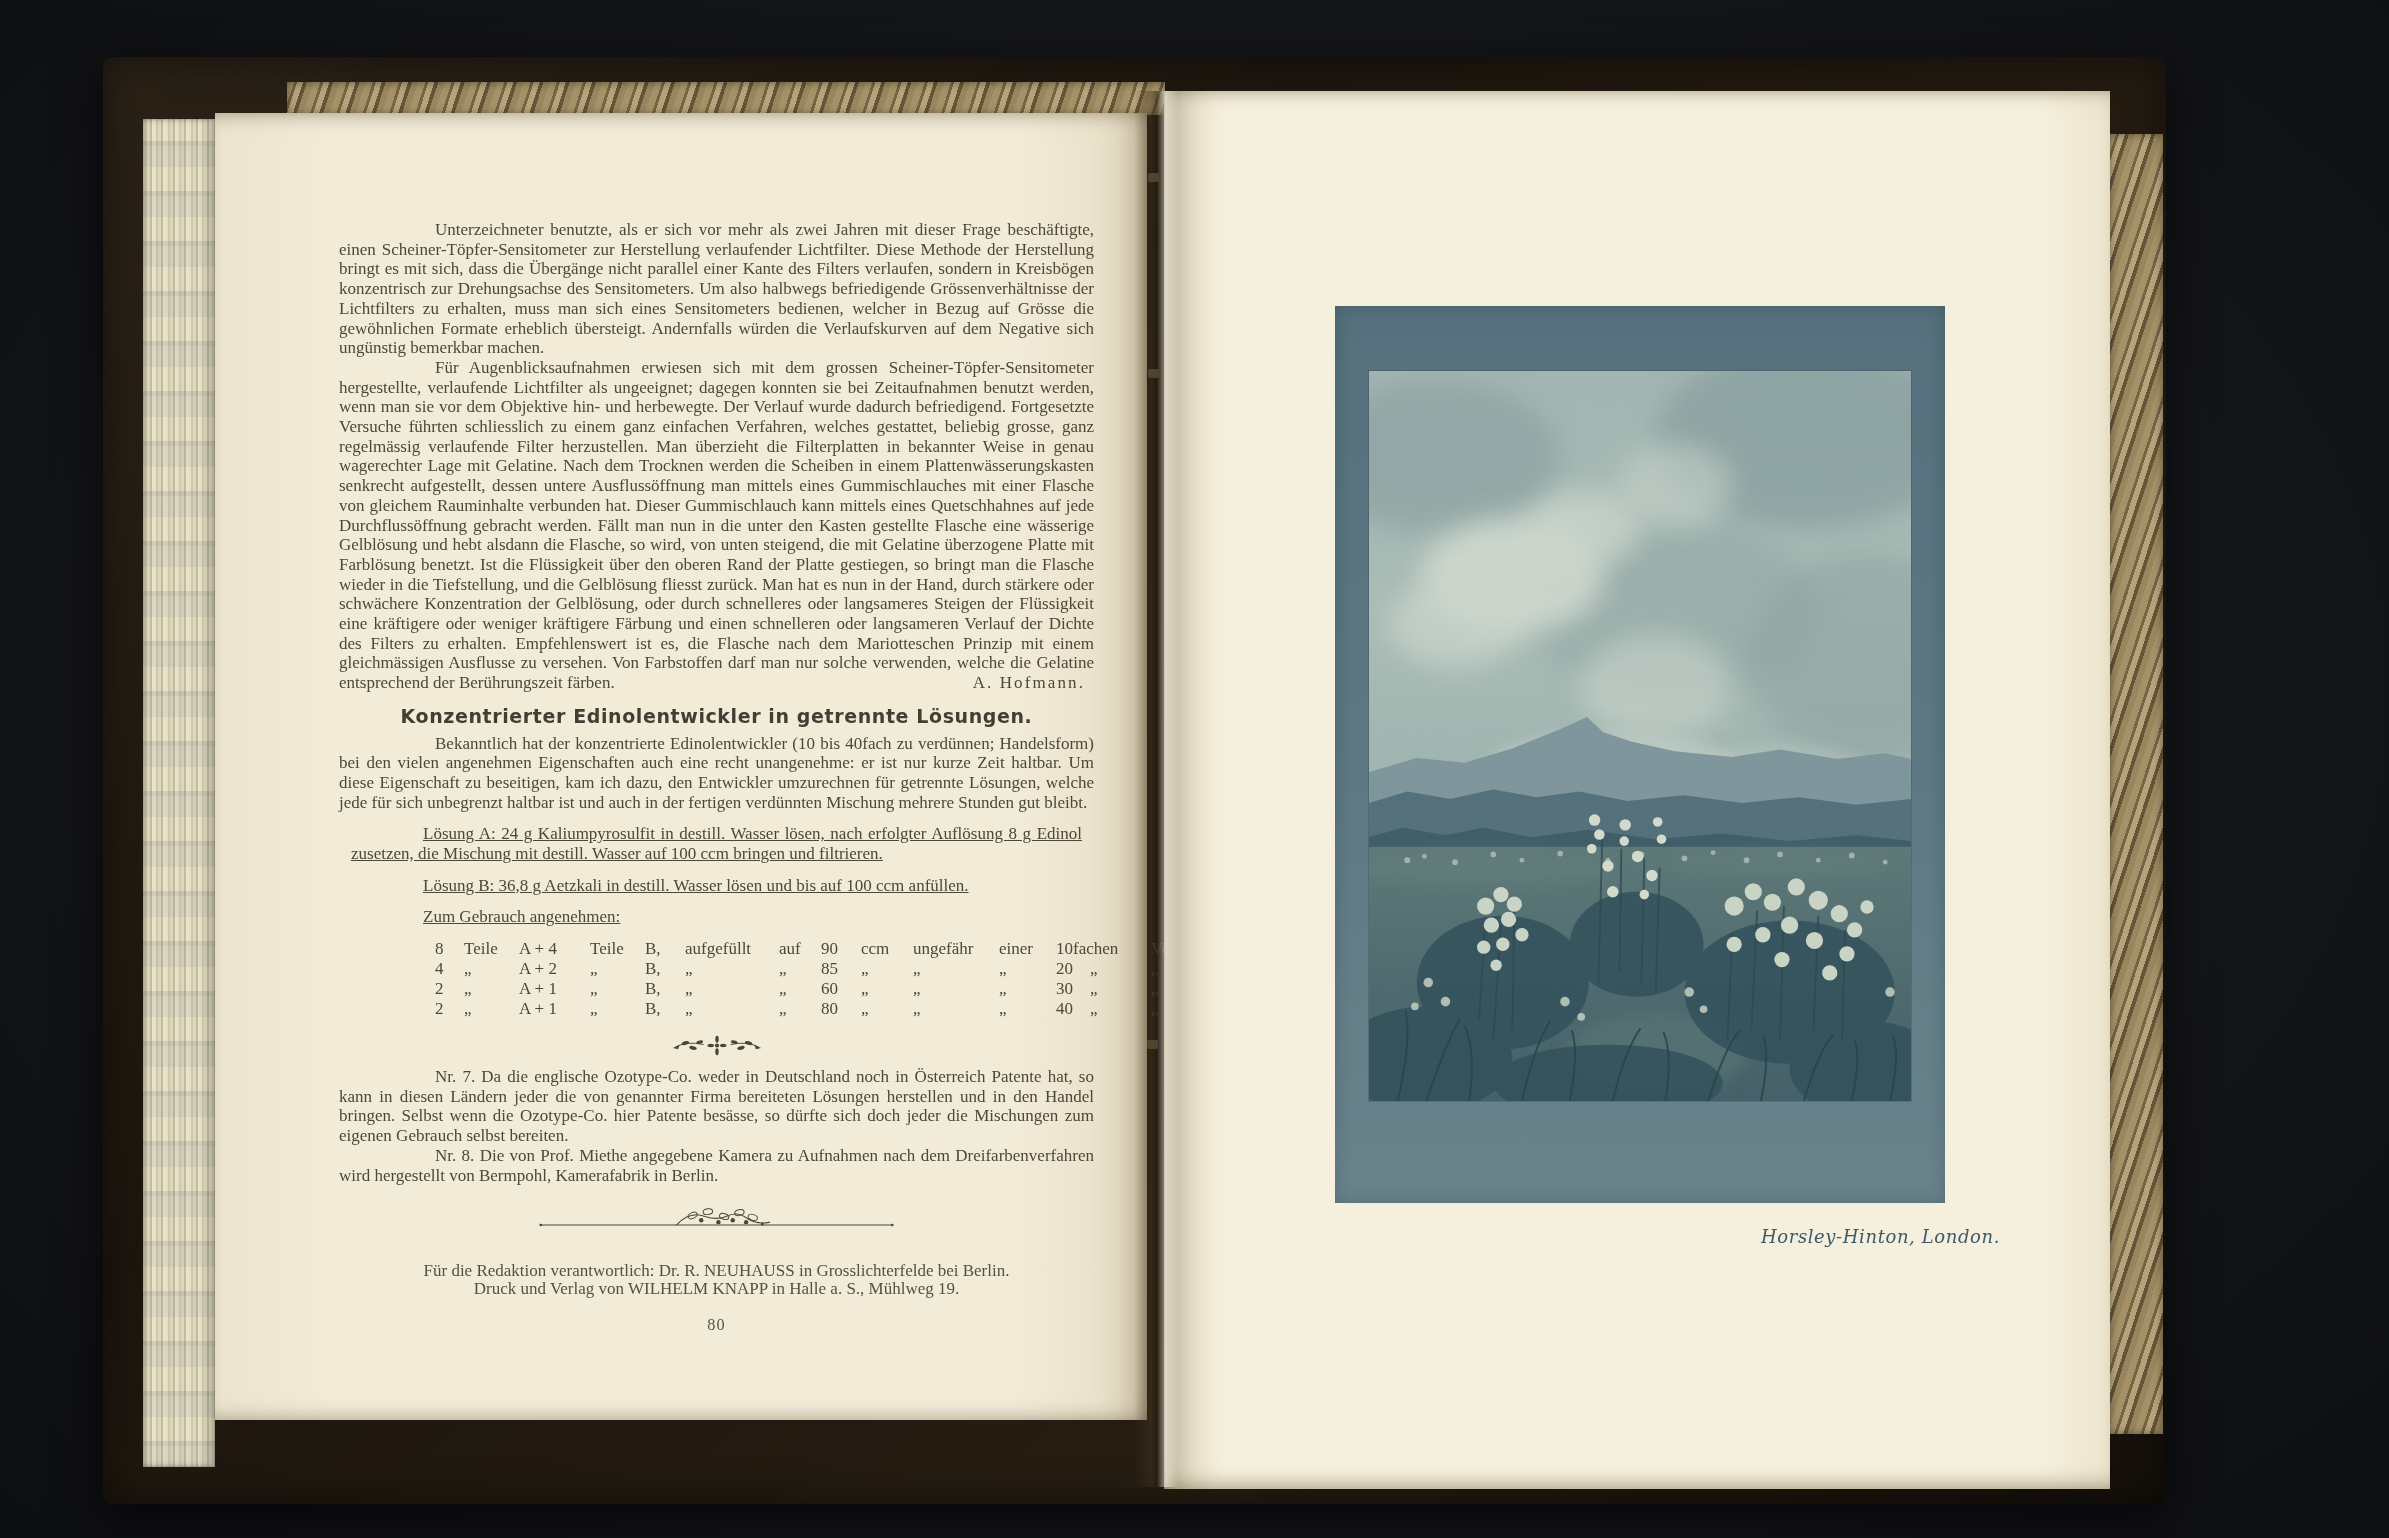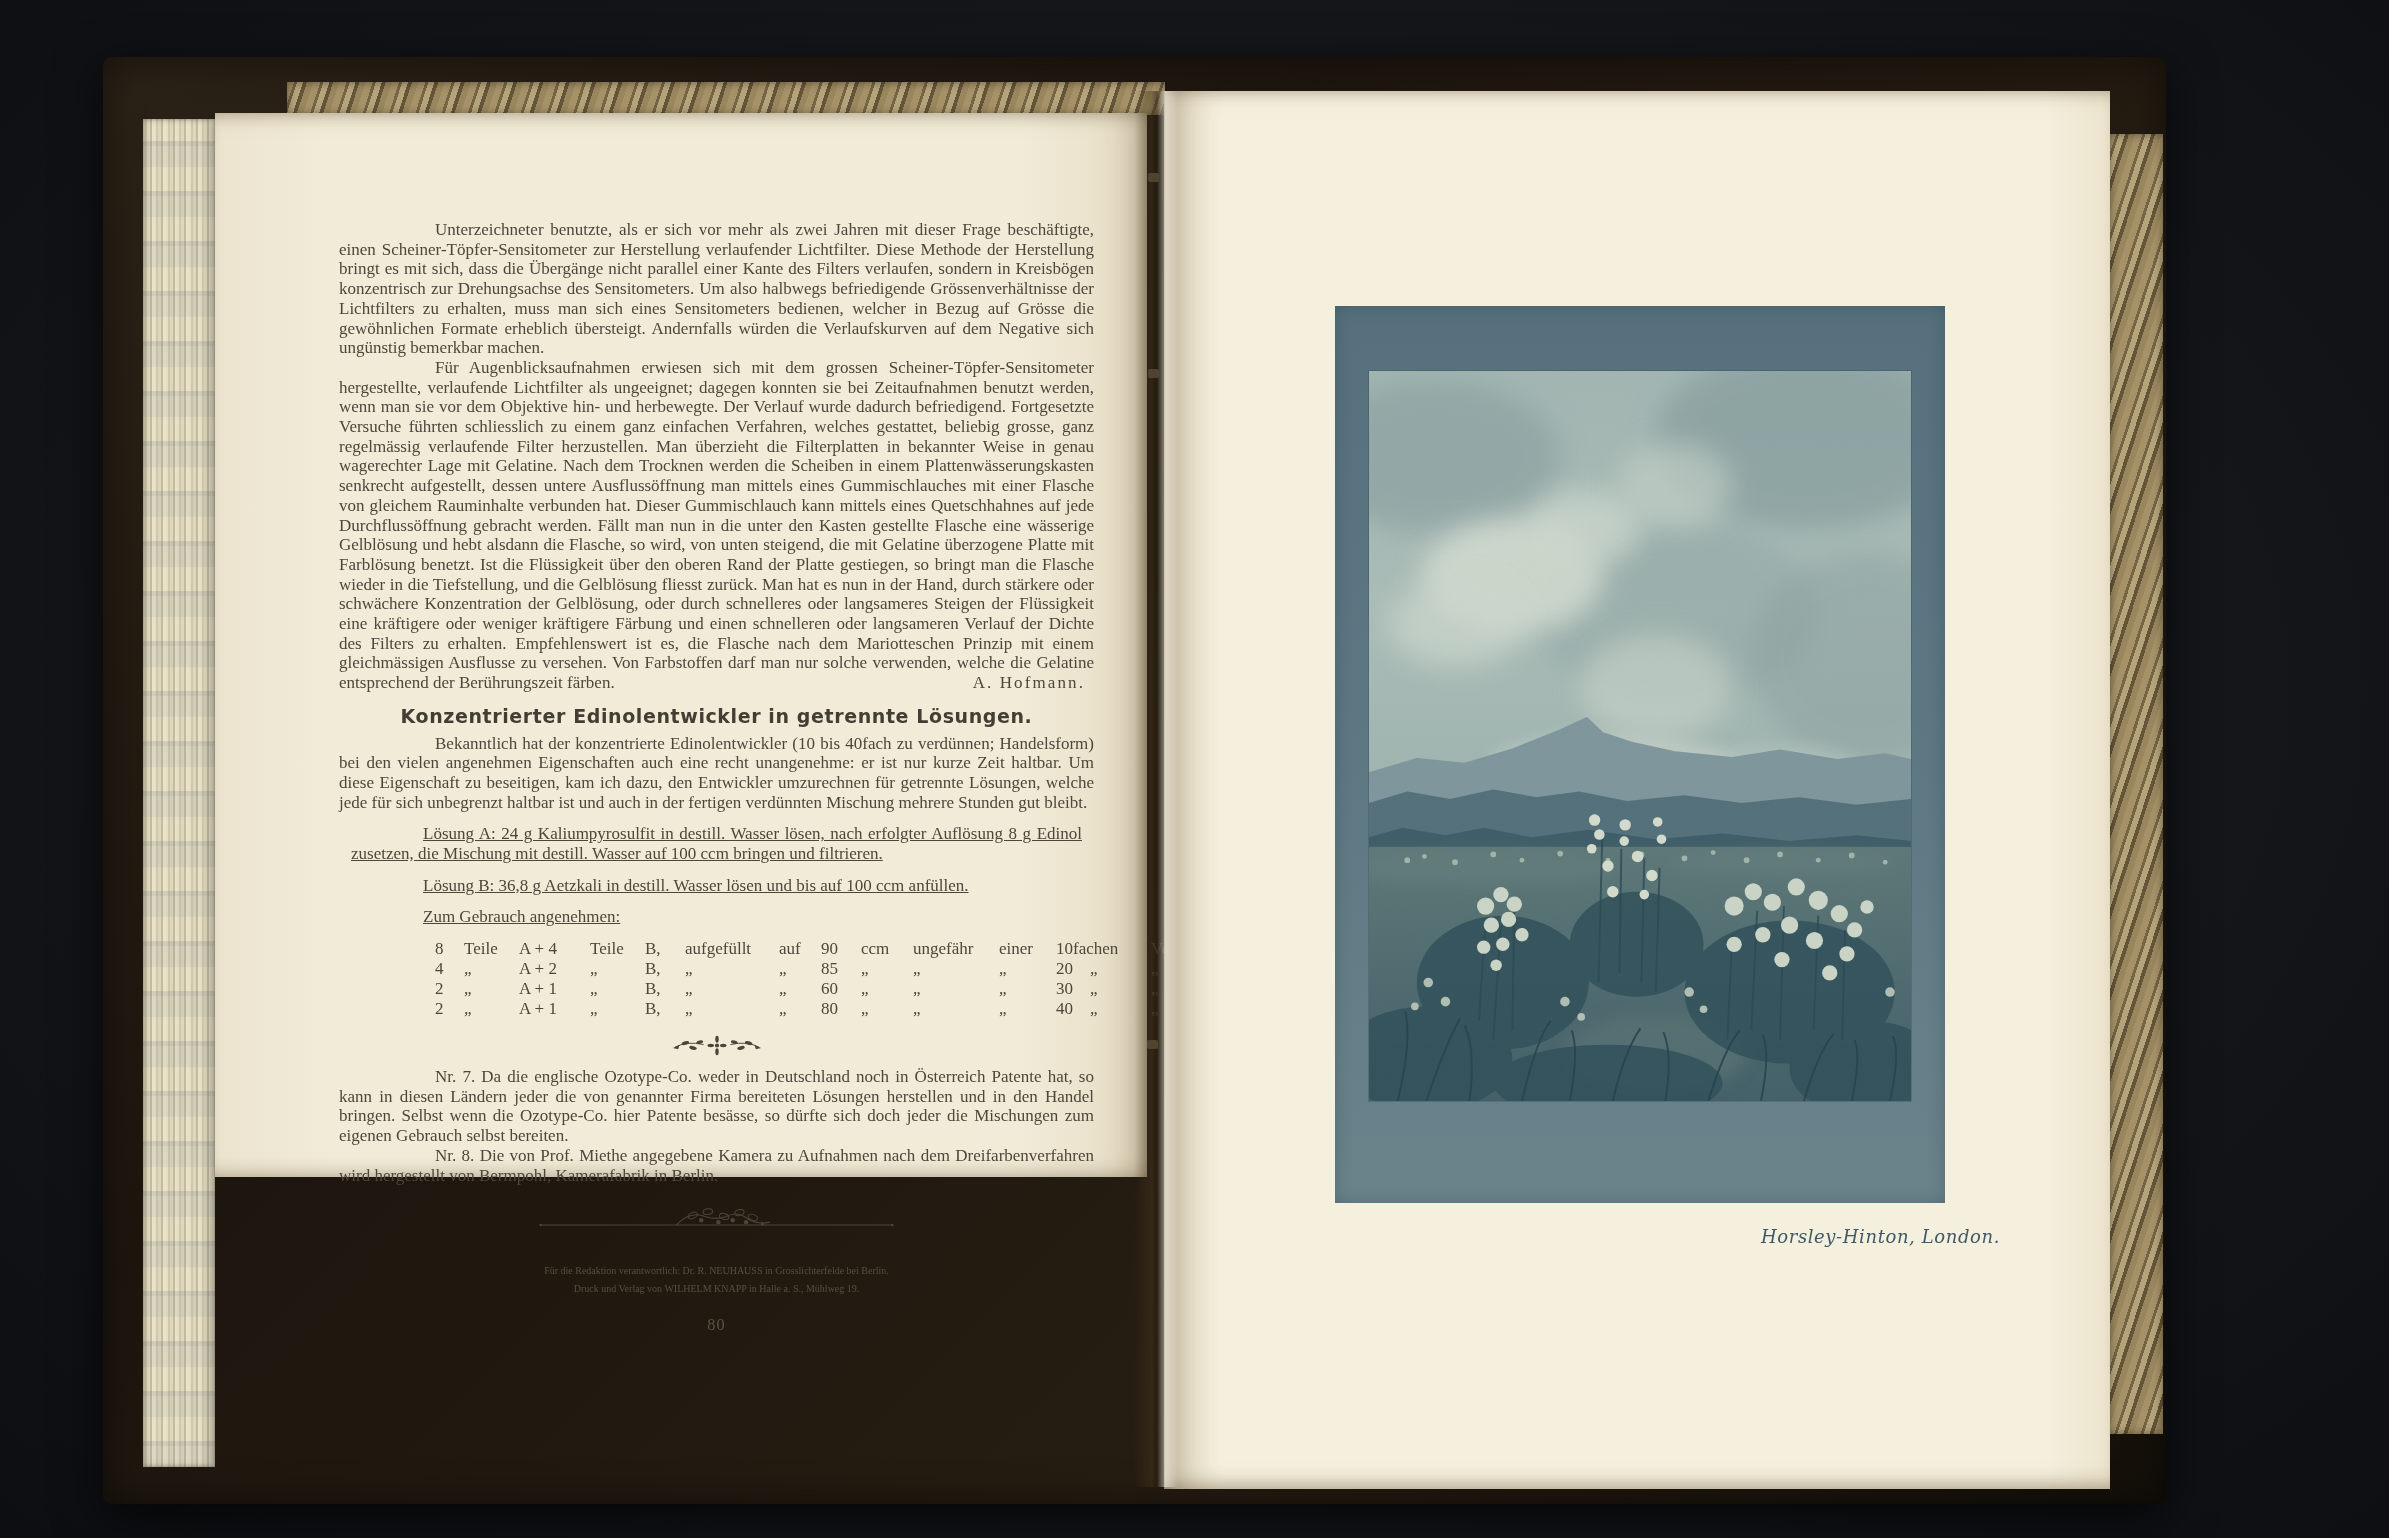--- a/index.html
+++ b/index.html
@@ -28,21 +28,21 @@
   .deckle{
     position:absolute;left:143px;top:119px;width:72px;height:1348px;
     background:
       repeating-linear-gradient(0deg, rgba(128,138,148,.12) 0 21px, rgba(100,110,125,.18) 21px 26px, rgba(0,0,0,0) 26px 50px),
       repeating-linear-gradient(90deg,#e6dfc5 0 1.9px,#cfc8ab 1.9px 3.8px,#ded7bc 3.8px 6.7px,#c2bb9e 6.7px 8.6px,#eae3ca 8.6px 11.5px);
     box-shadow:inset -5.7px 0 7.6px rgba(0,0,0,.25), inset 1.9px 0 3.8px rgba(0,0,0,.3);
   }
   
   .page{position:absolute;background:#f1ead7;}
   .page-left{
-    left:215px;top:113px;width:932px;height:1064px;
+    left:215px;top:113px;width:932px;height:1307px;
     background:linear-gradient(90deg,#ece4cf 0%,#f2ebd8 12%,#f2ebd8 86%,#e6ddc4 100%);
     box-shadow:inset -29px 0 43px -25px rgba(90,70,40,.55), inset 0 13.4px 17px -13.4px rgba(90,70,40,.45), inset 0 -13.4px 17px -13.4px rgba(90,70,40,.4);
   }
   .page-right{
     left:1164px;top:91px;width:946px;height:1398px;
     background:linear-gradient(90deg,#e9e1ca 0%,#f5efdd 6%,#f5efdd 93%,#ece4cd 100%);
     box-shadow:inset 32.5px 0 46px -27px rgba(90,70,40,.55), inset 0 11.5px 15.3px -11.5px rgba(90,70,40,.4), inset 0 -15.3px 19px -13.4px rgba(90,70,40,.45);
   }
   .gutter-shadow{
     position:absolute;left:1134px;top:91px;width:44px;height:1396px;
@@ -63,21 +63,21 @@
   h2.sec{
     margin:14.3px 0 6.7px 0;text-align:center;
     font-family:"DejaVu Sans", sans-serif;font-weight:bold;font-size:19px;letter-spacing:0.6px;color:#423e33;
   }
   h2.brief{font-size:21px;margin:9.6px 0 8.6px 0;}
   .dtable{margin:0 0 0 96px;}
   .trow{white-space:nowrap;line-height:20px;}
   .tcell{display:inline-block;white-space:nowrap;overflow:visible;}
   .orn-wrap{text-align:center;margin:15.3px 0 9.6px 0;}
   .orn-wrap2{text-align:center;margin:19px 0 0 0;}
-  .footer-line{ment:0;text-align:center;font-size:10px;line-height:18.6px;color:#55503f;margin:0;}
+  .footer-line{ment:0;text-align:center;font-size:17px;line-height:18.6px;color:#55503f;margin:0;}
   .footer-line.first{margin-top:25px;}
   .pagenum{text-align:center;font-size:16.3px;letter-spacing:1px;margin-top:16.3px;color:#5a5443;}
   
   .plate{
     position:absolute;left:171px;top:215px;width:610px;height:897px;
     background:linear-gradient(180deg,#56717d 0%,#5d7883 50%,#6a848c 100%);
     box-shadow:inset 0 0 17px rgba(20,40,45,.25);
   }
   .plate-img{
     position:absolute;left:34px;top:65px;width:542px;height:730px;overflow:hidden;

